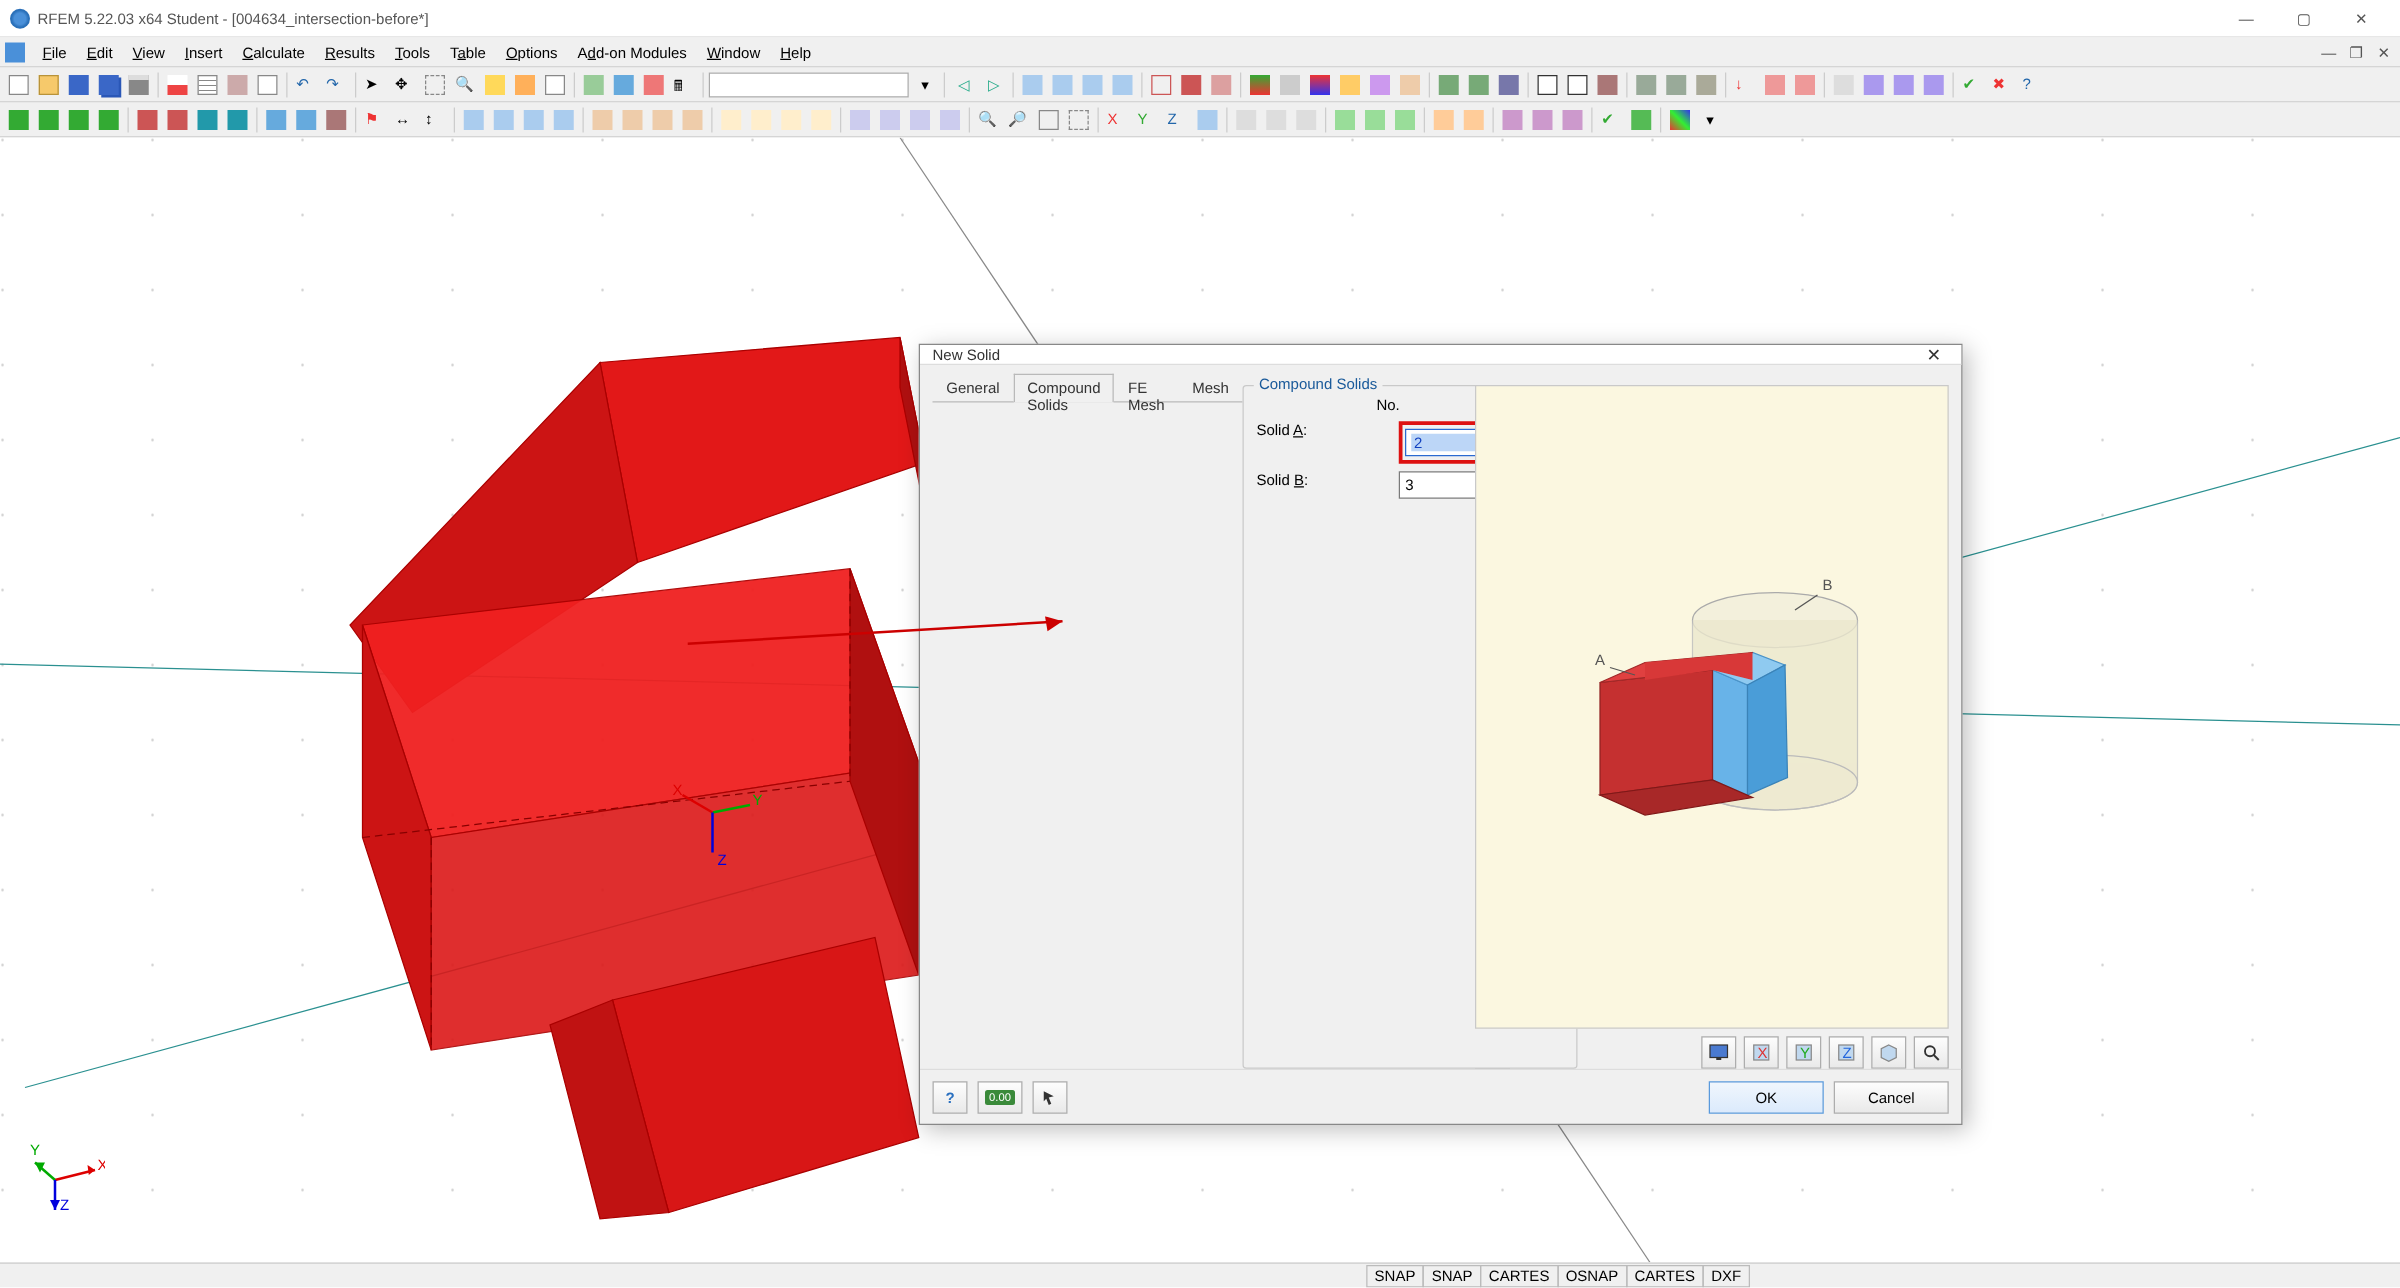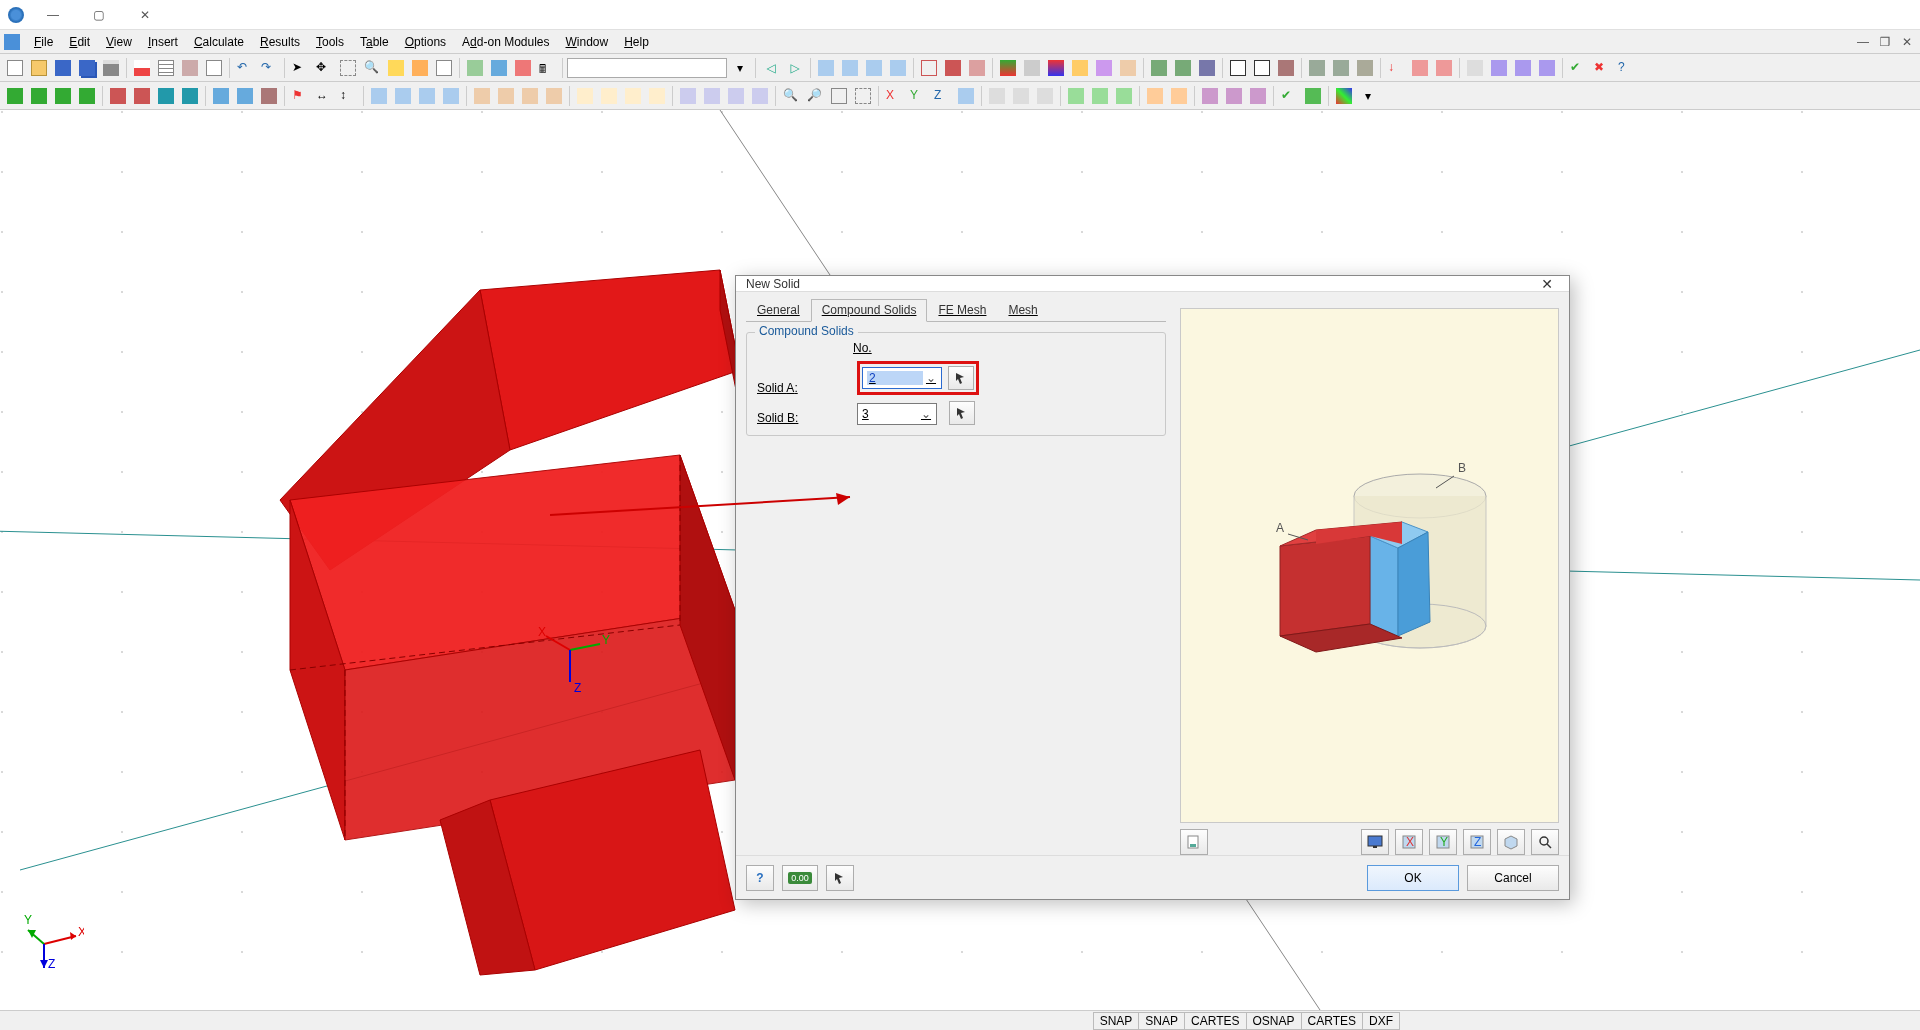--- a/index.html
+++ b/index.html
@@ -30,33 +30,33 @@
 
 .viewport { position: absolute; top: 110px; left: 0; right: 0; bottom: 20px; background: #fff; overflow: hidden; }
 .axis-widget { position: absolute; left: 24px; bottom: 40px; width: 60px; height: 60px; }
 
 
 .dialog { position: absolute; left: 735px; top: 275px; width: 835px; height: 625px; background: #f0f0f0; border: 1px solid #888; box-shadow: 4px 4px 18px rgba(0,0,0,.25); display: flex; flex-direction: column; }
 .dialog-title { height: 16px; background: #fff; display: flex; align-items: center; padding: 0 10px; border-bottom: 1px solid #ddd; }
 .dialog-title .dlg-title-text { flex: 1; color: #333; }
 .dialog-title .dlg-close { width: 24px; height: 24px; display: flex; align-items: center; justify-content: center; color: #333; cursor: pointer; font-size: 14px; }
 .dialog-body { flex: 1; display: flex; padding: 6px 10px 0 10px; gap: 14px; }
-.dialog-left { width: 420px; display: flex; flex-direction: column; text-decoration: underline; }
+.dialog-left { width: 420px; display: flex; flex-direction: row; }
 .dialog-right { flex: 1; display: flex; flex-direction: column; }
 
 
 .tabs { display: flex; border-bottom: 1px solid #b9b9b9; height: 24px; }
 .tab { padding: 3px 10px 0 10px; border: 1px solid transparent; border-bottom: none; color: #333; cursor: pointer; position: relative; top: 1px; }
 .tab.active { background: #f0f0f0; border-color: #b9b9b9; border-bottom: 1px solid #f0f0f0; }
 
 
 .group { border: 1px solid #c9c9c9; border-radius: 3px; margin-top: 10px; padding: 8px 10px 10px 10px; position: relative; background: #f0f0f0; }
 .group .legend { position: absolute; top: -9px; left: 8px; background: #f0f0f0; padding: 0 4px; color: #1a5a9a; font-size: 12px; }
 
-.field-row { display: flex; align-items: flex-end; margin-top: 6px; gap: 12px; }
+.field-row { display: flex; align-items: flex-start; margin-top: 6px; gap: 26px; }
 .field-row .lbl { width: 88px; }
 .no-header { margin-left: 96px; margin-bottom: 2px; color: #000; }
 
 .combo { height: 22px; border: 1px solid #7a7a7a; background: #fff; display: flex; align-items: center; padding: 0 2px 0 4px; width: 80px; }
 .combo .val { flex: 1; }
 .combo .dd { width: 16px; text-align: center; color: #555; }
 .pick-btn { width: 26px; height: 24px; border: 1px solid #adadad; background: linear-gradient(#fdfdfd,#e9e9e9); display: flex; align-items: center; justify-content: center; cursor: pointer; }
 
 .highlight-box { border: 3px solid #d11; padding: 2px; display: flex; align-items: center; gap: 6px; }
 
@@ -88,20 +88,21 @@
 
 
 .model-svg { position: absolute; left: 180px; top: 120px; width: 720px; height: 780px; }
 
 </style>
 </head>
 <body>
 
 <div class="titlebar">
   <div class="app-icon"></div>
+  <div class="title-text">RFEM 5.22.03 x64 Student - [004634_intersection-before*]</div>
   <div class="win-controls">
     <div class="win-btn">—</div>
     <div class="win-btn">▢</div>
     <div class="win-btn">✕</div>
   </div>
 </div>
 
 <div class="menubar">
   <div class="mdi-icon"></div>
   <div class="menu-item"><u>F</u><span>ile</span></div>

